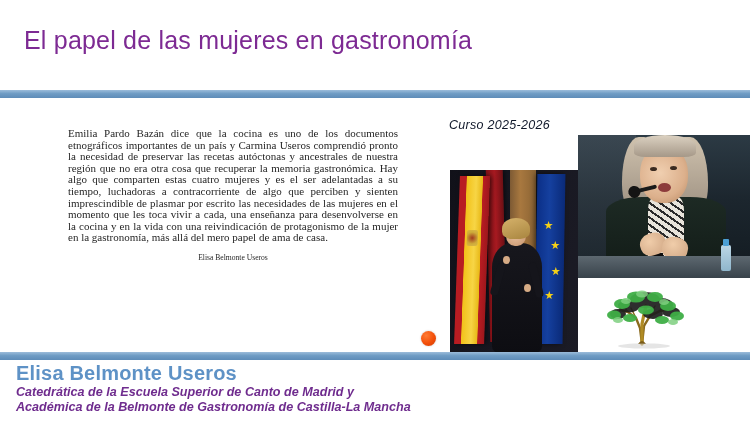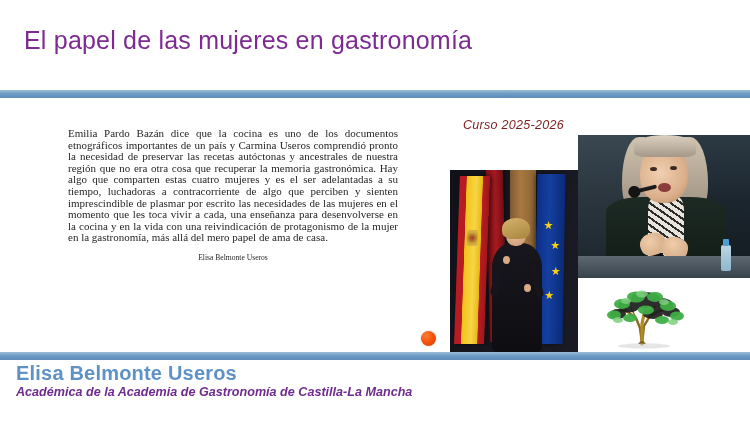--- a/index.html
+++ b/index.html
@@ -81,25 +81,25 @@
     width: 15px;
     height: 15px;
     border-radius: 50%;
     background: radial-gradient(circle at 35% 30%, #ff7b33 0%, #f24e09 55%, #cf3d05 100%);
     box-shadow: 0 0 2px rgba(0,0,0,0.25);
   }
 
   
   .course-label {
     position: absolute;
-    left: 463px;
+    left: 449px;
     top: 118px;
     font-size: 12.5px;
     font-style: italic;
-    color: #7f1d1d;
+    color: #0f172a;
     letter-spacing: 0.3px;
     white-space: nowrap;
   }
 
   
   .photo-flags {
     position: absolute;
     left: 450px;
     top: 170px;
     width: 128px;
@@ -403,18 +403,19 @@
       </g>
       <ellipse cx="46" cy="62" rx="26" ry="2.6" fill="#cfcfcf" opacity="0.55"></ellipse>
     </svg>
   </div>
 
   <div class="rule-bottom"></div>
 
   <div class="footer">
     <div class="footer-name">Elisa Belmonte Useros</div>
     <div class="footer-sub">
-      <span class="l2">Académica  de la Academia de Gastronomía de Castilla-La Mancha</span>
+      <span class="l1">Catedrática de la Escuela Superior de Canto de Madrid y</span>
+      <span class="l2">Académica  de la Belmonte de Gastronomía de Castilla-La Mancha</span>
     </div>
 
   </div>
 
 </div>
 
 </body></html>

